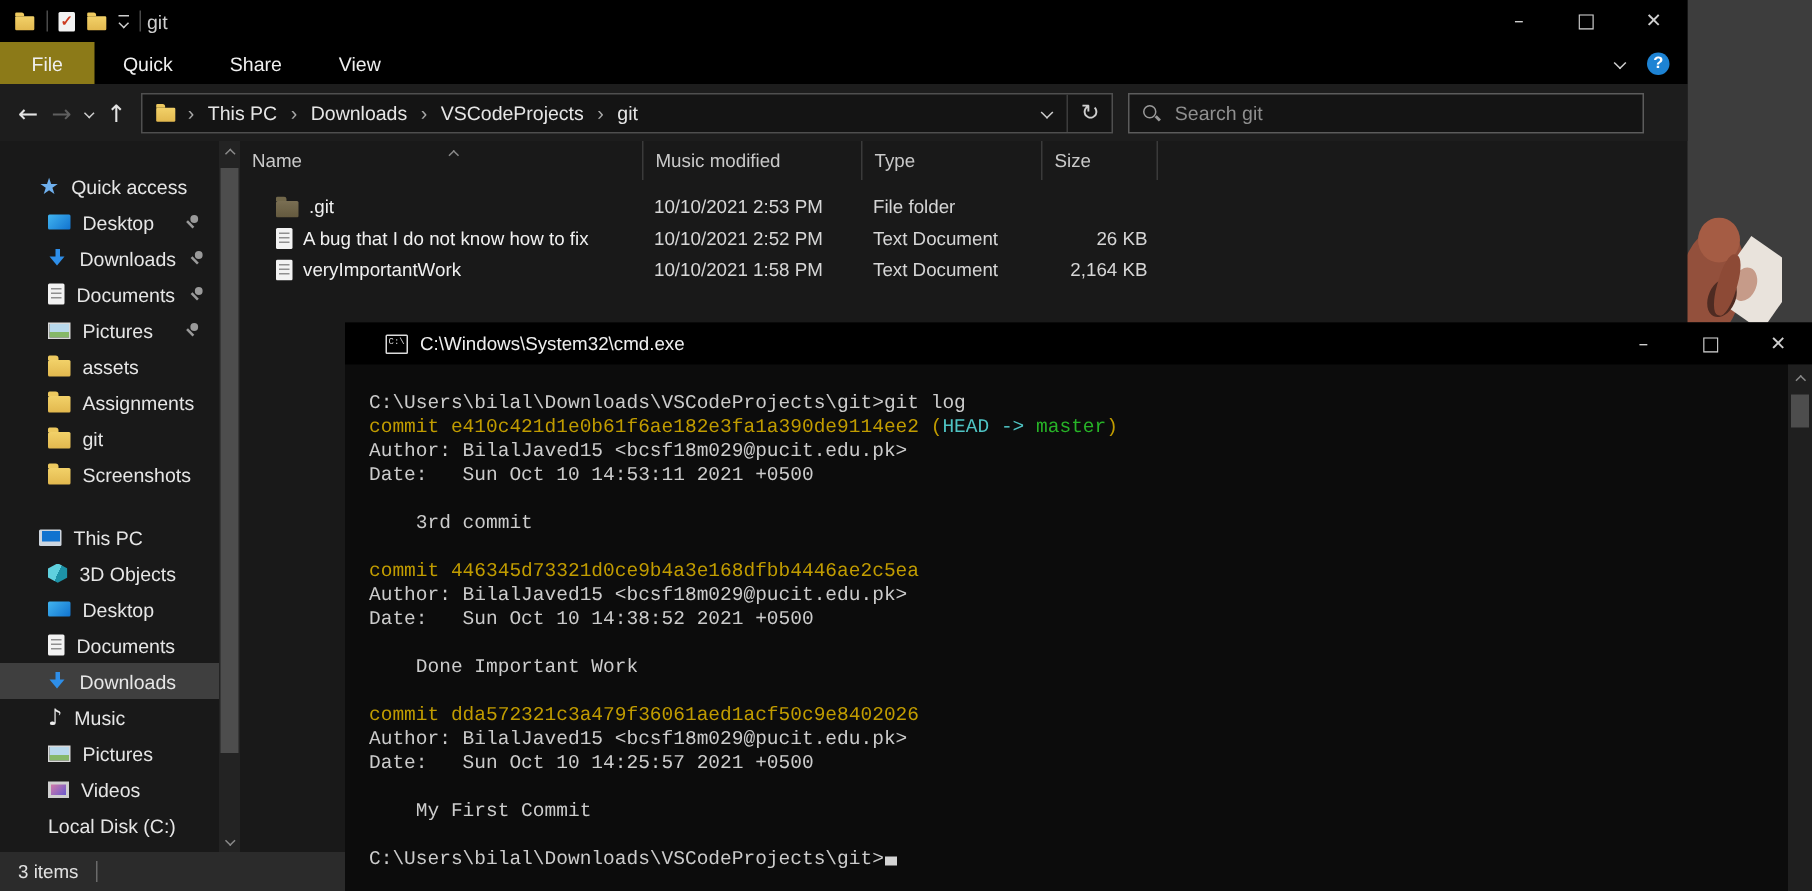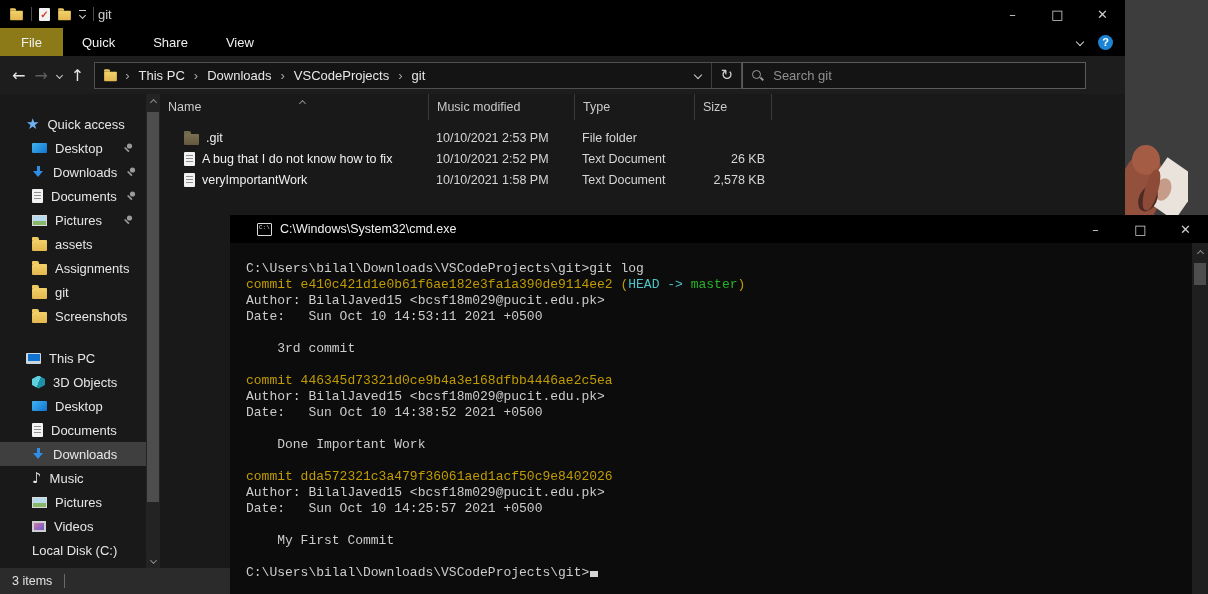--- a/index.html
+++ b/index.html
@@ -35,21 +35,21 @@
   .nav-arrows { display:flex; align-items:center; gap:9px; padding:0 10px 0 12px; color:#e4e4e4; }
   .nav-glyph { font-size:16px; font-family:"DejaVu Sans", sans-serif; }
   .nav-glyph.disabled { color:#5f5f5f; }
   .addr-box { width:648px; height:27px; border:1px solid #4f4f4f; background:#141414; display:flex; align-items:center; }
   .crumbs { display:flex; align-items:center; padding-left:8px; font-size:13px; color:#e6e6e6; flex:1; }
   .crumb { padding:0 2px; }
   .crumb-sep { color:#a8a8a8; margin:0 7px; font-size:13px; }
   .addr-right { display:flex; align-items:center; height:100%; }
   .addr-dd { width:26px; height:100%; display:flex; align-items:center; justify-content:center; }
   .addr-refresh { width:30px; height:100%; display:flex; align-items:center; justify-content:center; border-left:1px solid #3c3c3c; color:#cfcfcf; font-size:15px; font-family:"DejaVu Sans", sans-serif; }
-  .search-box { margin-left:0; width:344px; height:27px; border:1px solid #5c5c5c; background:#141414; display:flex; align-items:center; padding:0 8px; gap:9px; }
+  .search-box { margin-left:10px; width:344px; height:27px; border:1px solid #5c5c5c; background:#141414; display:flex; align-items:center; padding:0 8px; gap:9px; }
   .search-box input { background:transparent; border:none; outline:none; color:#bdbdbd; font-size:13px; width:100%; font-family:"Liberation Sans", sans-serif; }
   .search-box input::placeholder { color:#8f8f8f; }
 
   .ex-body { position:absolute; left:0; top:94px; width:1125px; height:474px; overflow:hidden; }
 
   
   .sidebar { position:absolute; left:0; top:0; width:146px; height:474px; overflow:hidden; padding-top:18px; }
   .sb-row { height:24px; display:flex; align-items:center; color:#e6e6e6; font-size:13px; gap:8px; }
   .sb-row.header { padding-left:26px; }
   .sb-row.item { padding-left:32px; }
@@ -427,21 +427,21 @@
             </div>
             <div class="frow">
               <div class="fname">
                 <span class="ic-wrap" style="display: inline-flex;">
                   <span class="ic icd"></span>
                 </span>
                 <span>veryImportantWork</span>
               </div>
               <div class="fcell">10/10/2021 1:58 PM</div>
               <div class="fcell">Text Document</div>
-              <div class="fcell fsize">2,578 KB</div>
+              <div class="fcell fsize">2,164 KB</div>
             </div>
           </div>
       </div>
     </div>
 
     <div class="ex-status">
       <span class="status-text">3 items</span>
       <span class="status-div"></span>
     </div>
   </div>

